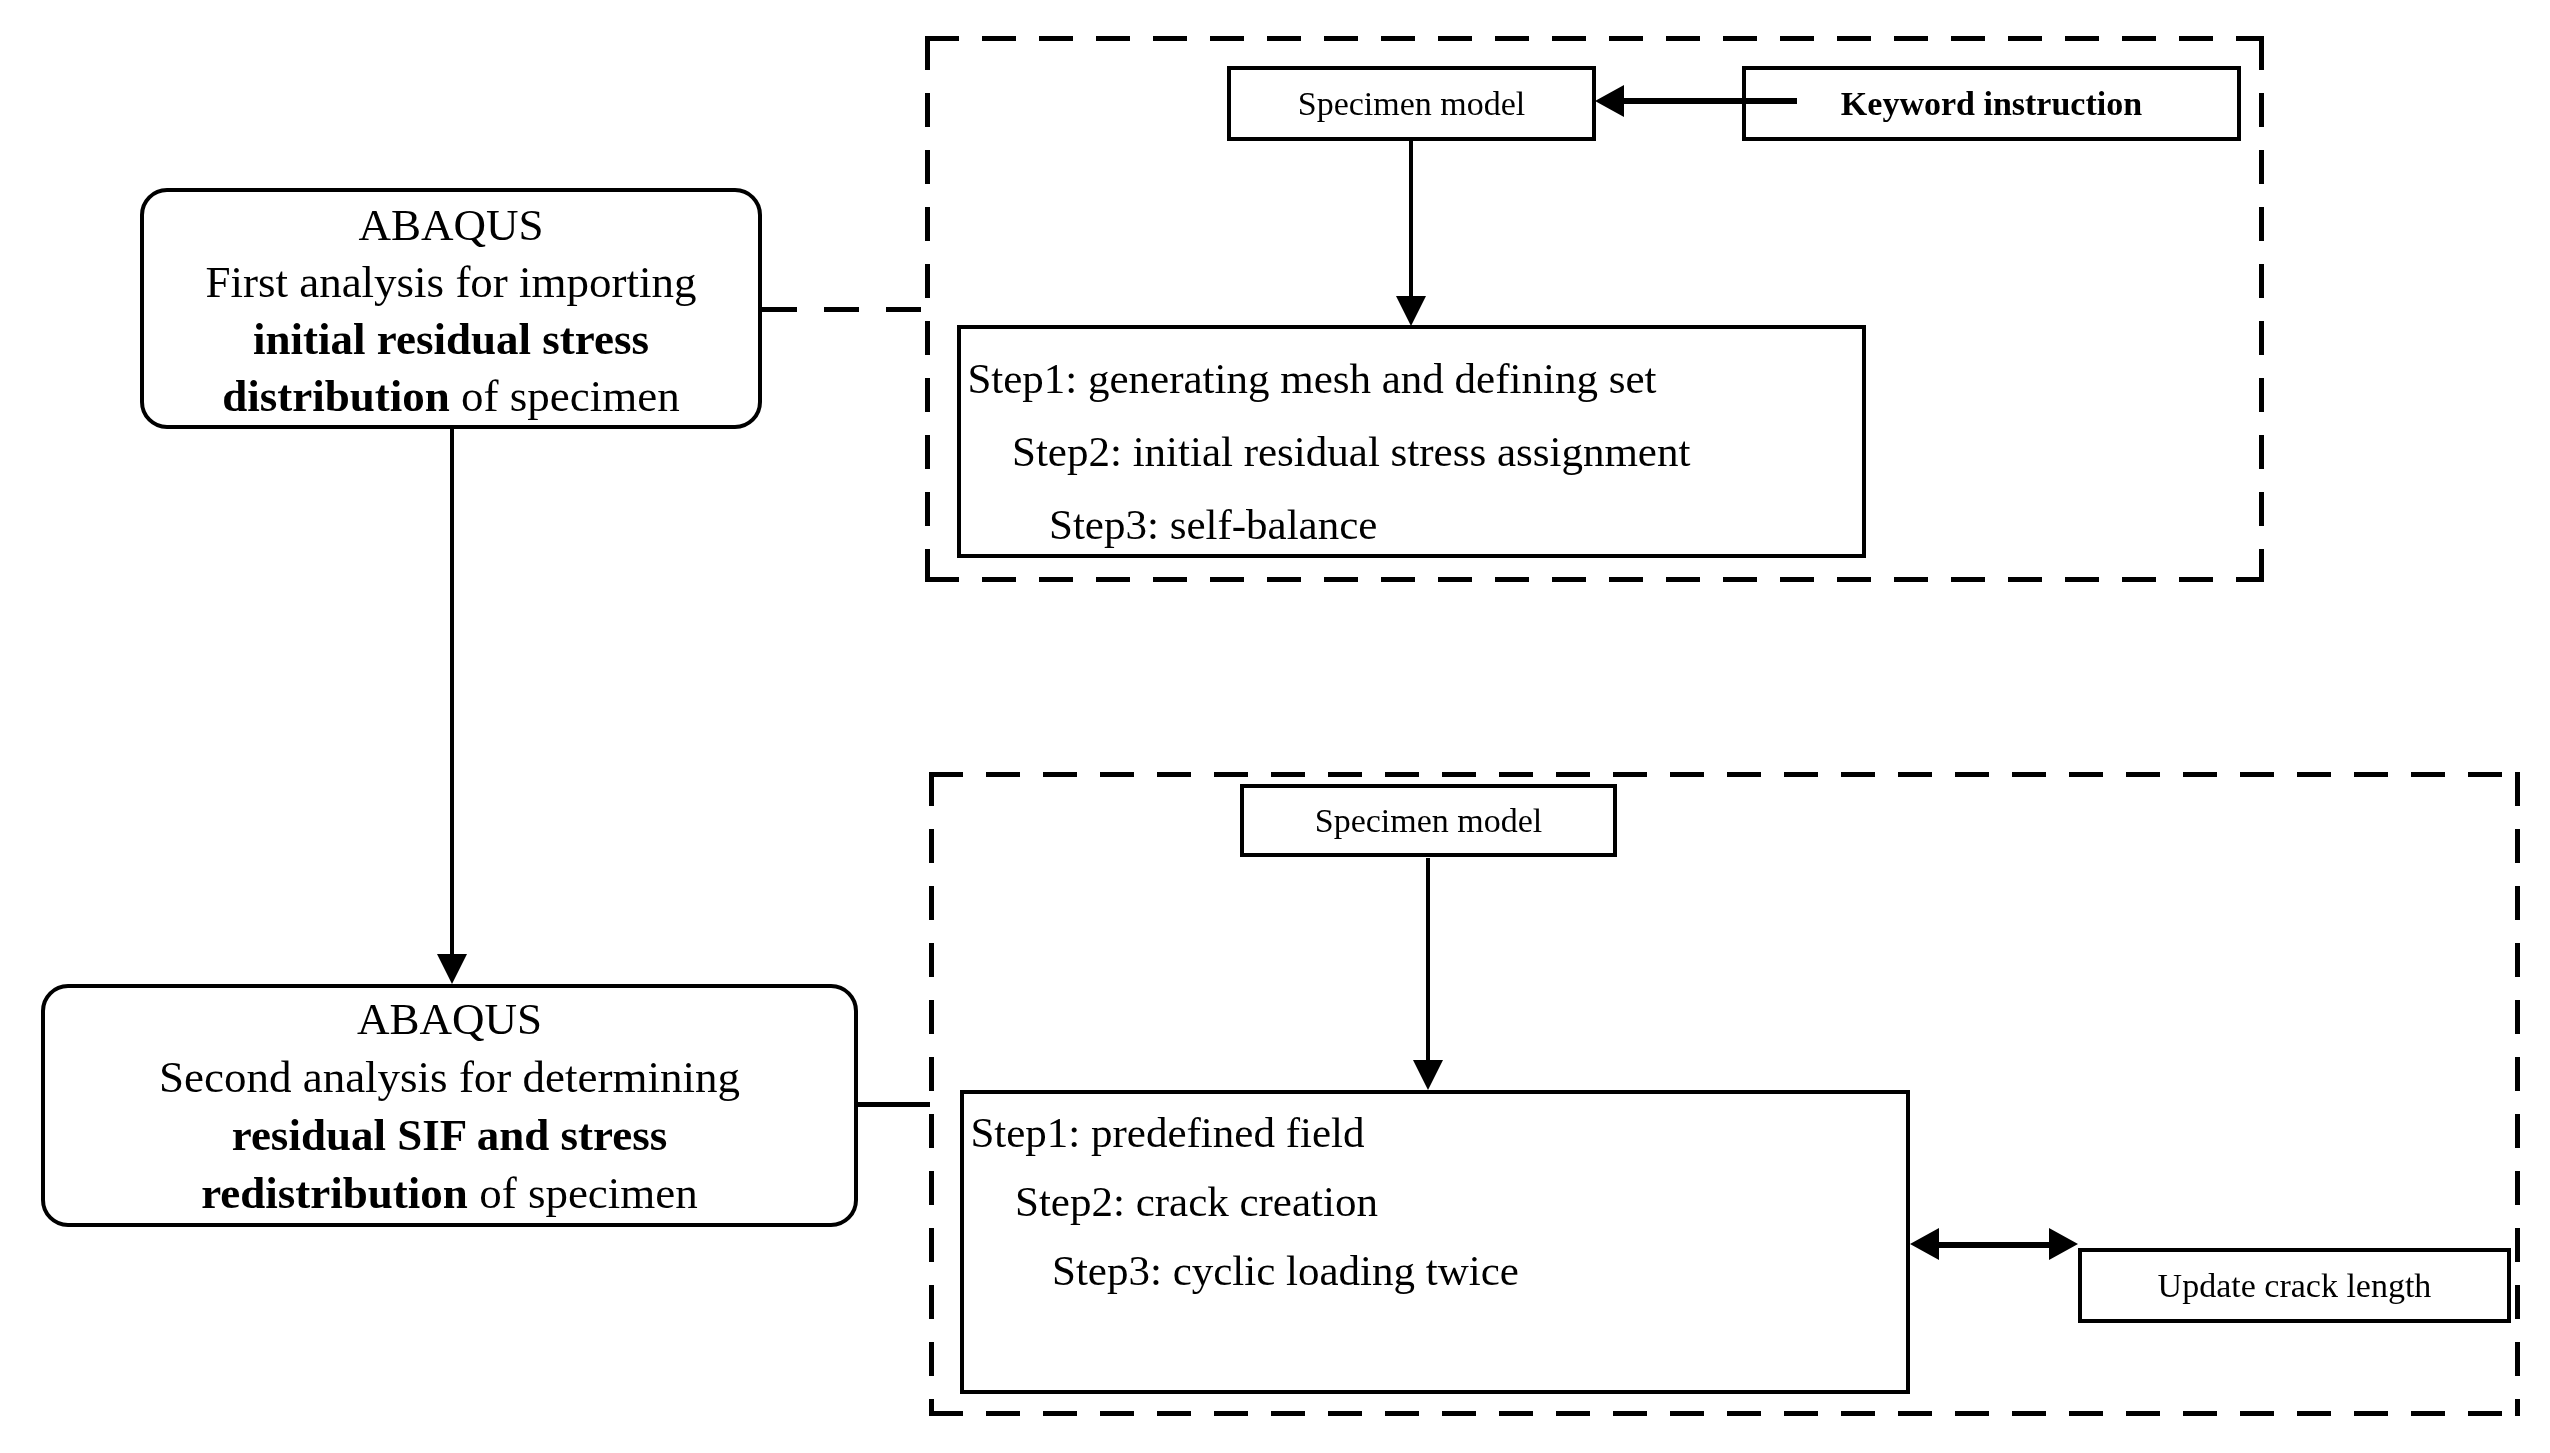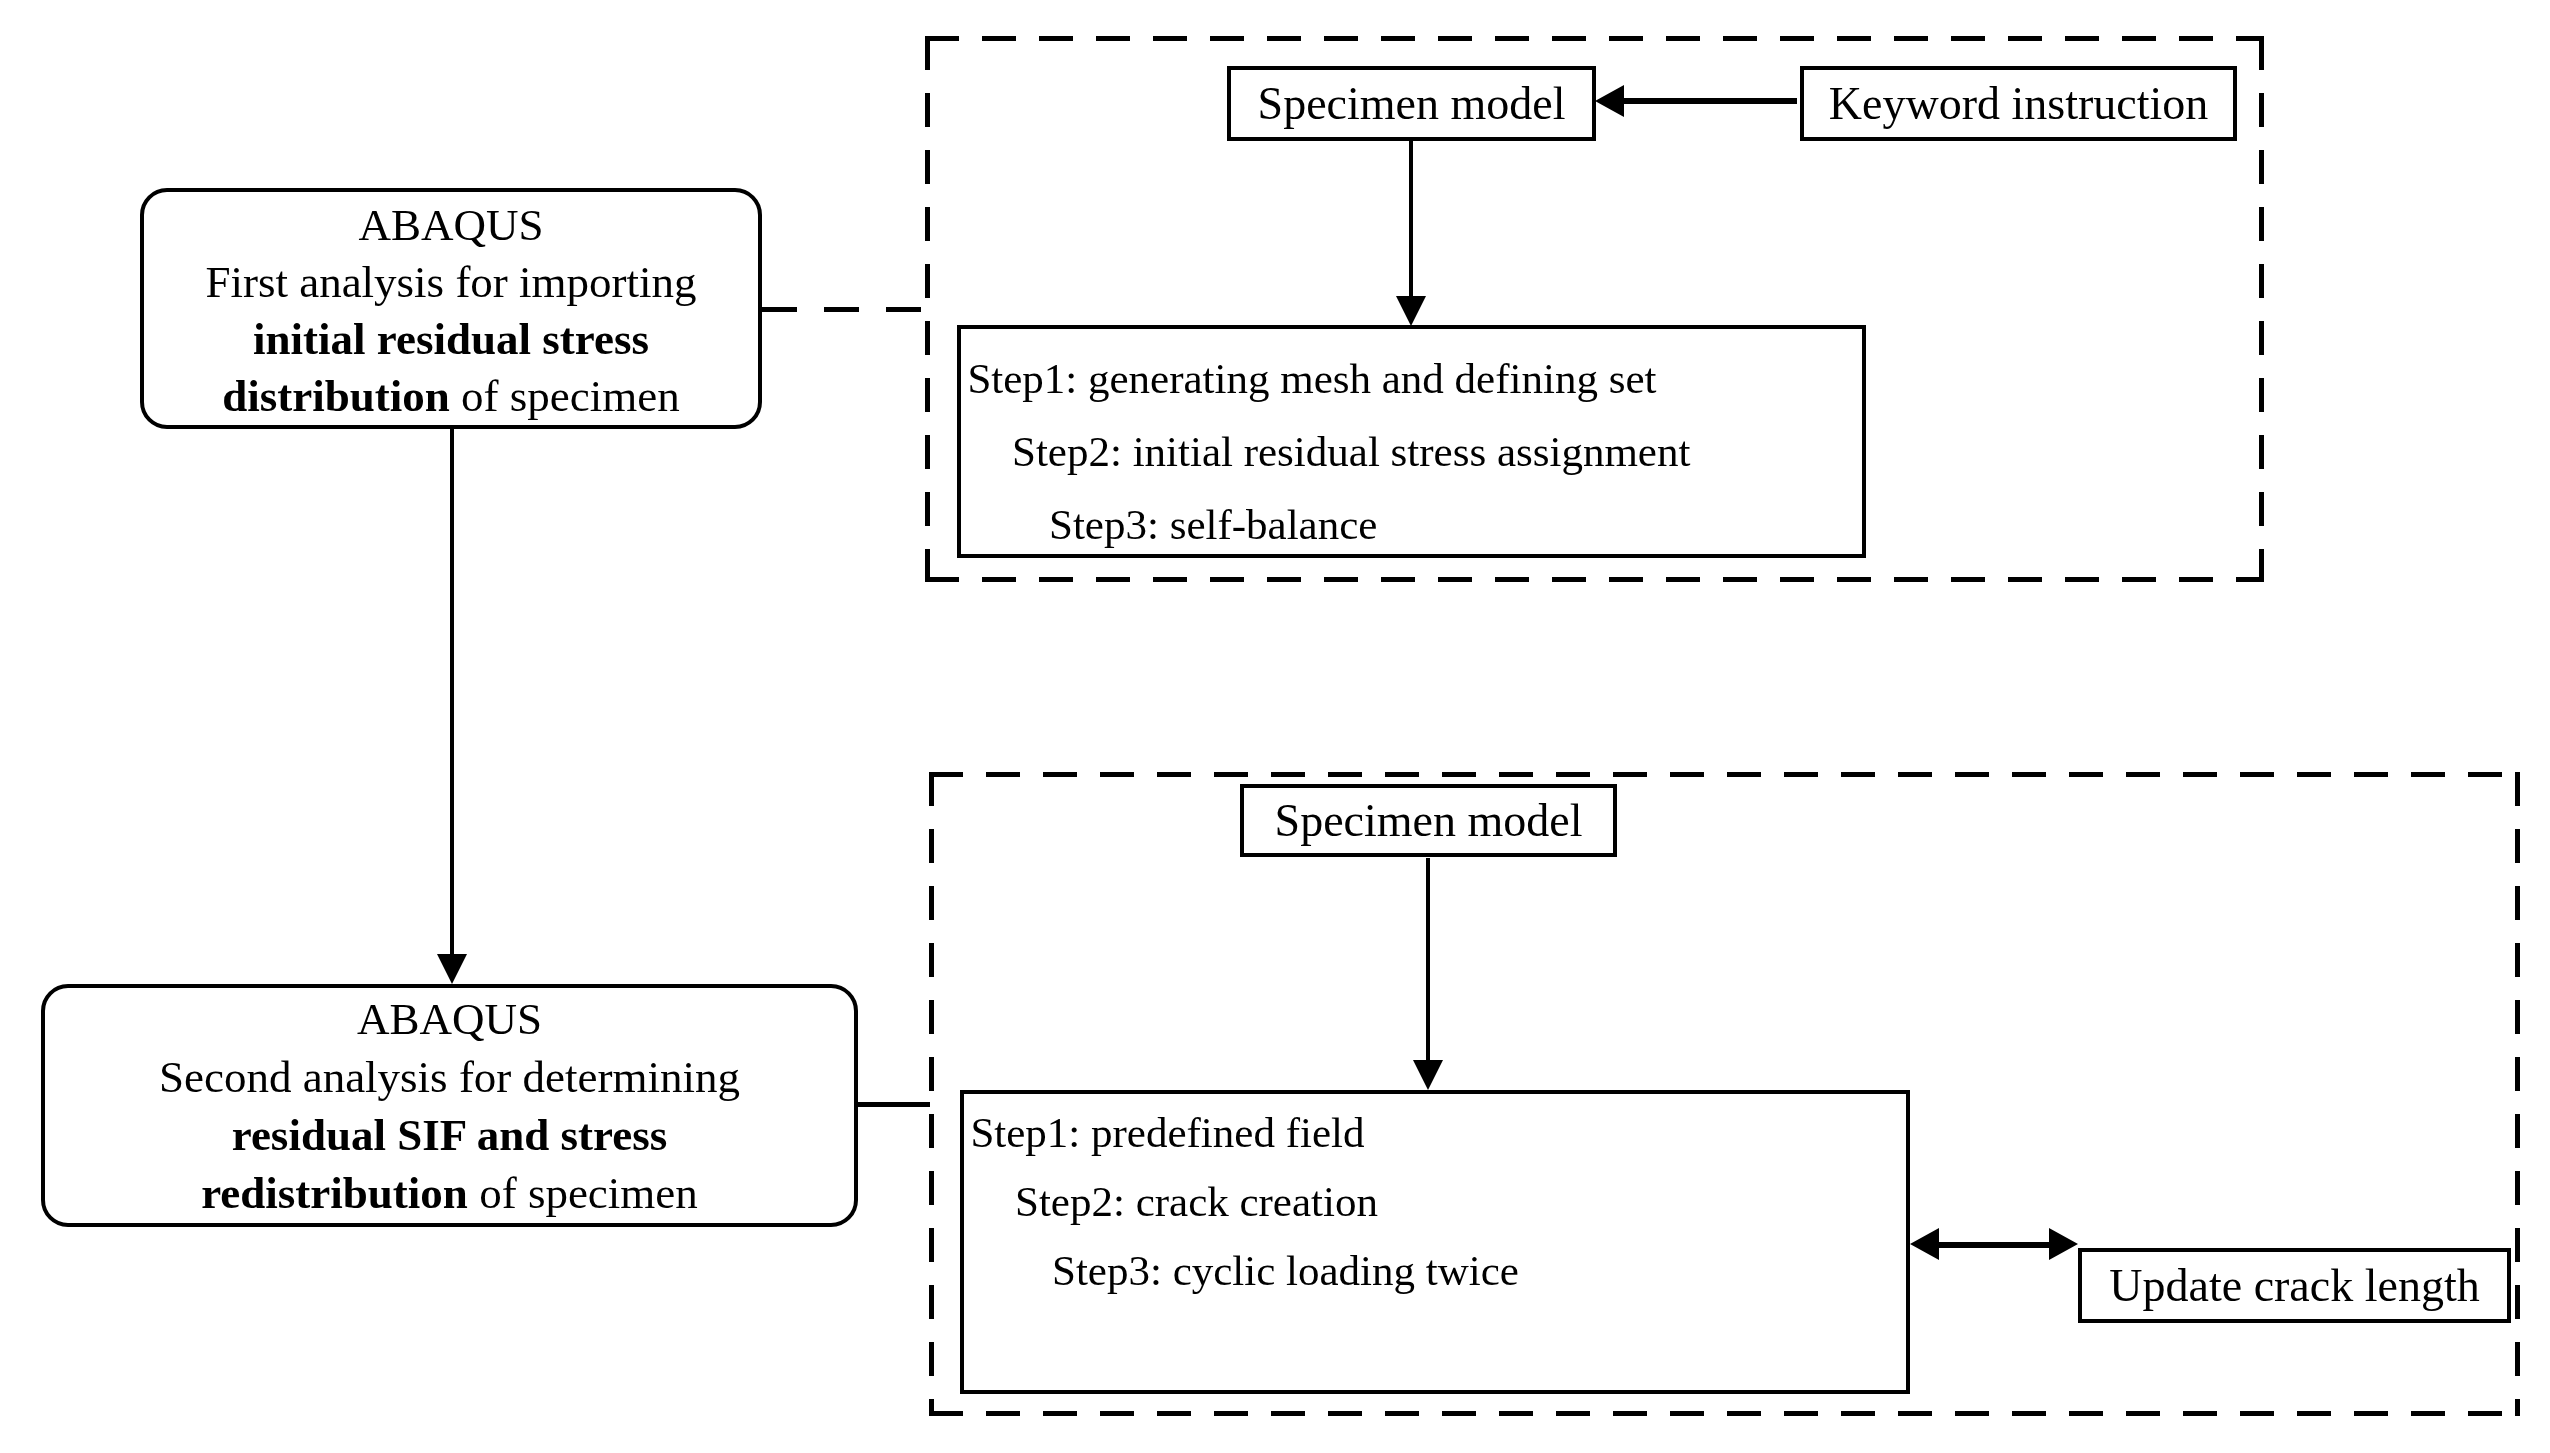--- a/index.html
+++ b/index.html
@@ -21,21 +21,21 @@
   .box {
     position: absolute;
     box-sizing: border-box;
     border: 4.8px solid #000;
     background: #fff;
   }
   .label-box {
     display: flex;
     align-items: center;
     justify-content: center;
-    font-size: 46px;
+    font-size: 34px;
     white-space: nowrap;
     text-align: center;
   }
   .multiline-box {
     font-size: 45px;
     text-align: center;
     border-radius: 27px;
   }
   .multiline-box .line {
     line-height: 57px;
@@ -96,21 +96,21 @@
     border-left: 29px solid #000;
   }
 
   
   #abaqus1  { left: 140px;  top: 188px;  width: 622px;  height: 241px; padding-top: 4.8px; }
   #abaqus2  { left: 41px;   top: 984px; width: 817px; height: 243px; padding-top: 1.6px; }
   #abaqus2 .line { line-height: 58px; }
 
   #dashed1  { left: 925px; top: 36px;   width: 1339px; height: 546px; }
   #specimen1{ left: 1227px; top: 66px;   width: 369px;  height: 75px;  }
-  #keyword  { left: 1800px; top: 66px;   width: 437px;  height: 75px;  }
+  #keyword  { left: 1742px; top: 66px;   width: 499px;  height: 75px; font-weight: bold;  }
   #steps1   { left: 957px; top: 325px;  width: 909px; height: 233px; padding-top: 13px; }
 
   #dashed2  { left: 929px; top: 772px;  width: 1591px; height: 644px; }
   #specimen2{ left: 1240px; top: 784px;  width: 377px;  height: 73px;  }
   #steps2   { left: 960px; top: 1090px; width: 950px; height: 304px; padding-top: 4px; }
   #update   { left: 2078px; top: 1207px; width: 433px;  height: 75px; margin-top: 41px;  }
 
   
   #arrow-first-to-second .shaft { left: 450px; top: 428px; width: 4px; height: 528px; }
   #arrow-first-to-second .head  { left: 437px; top: 954px; }

